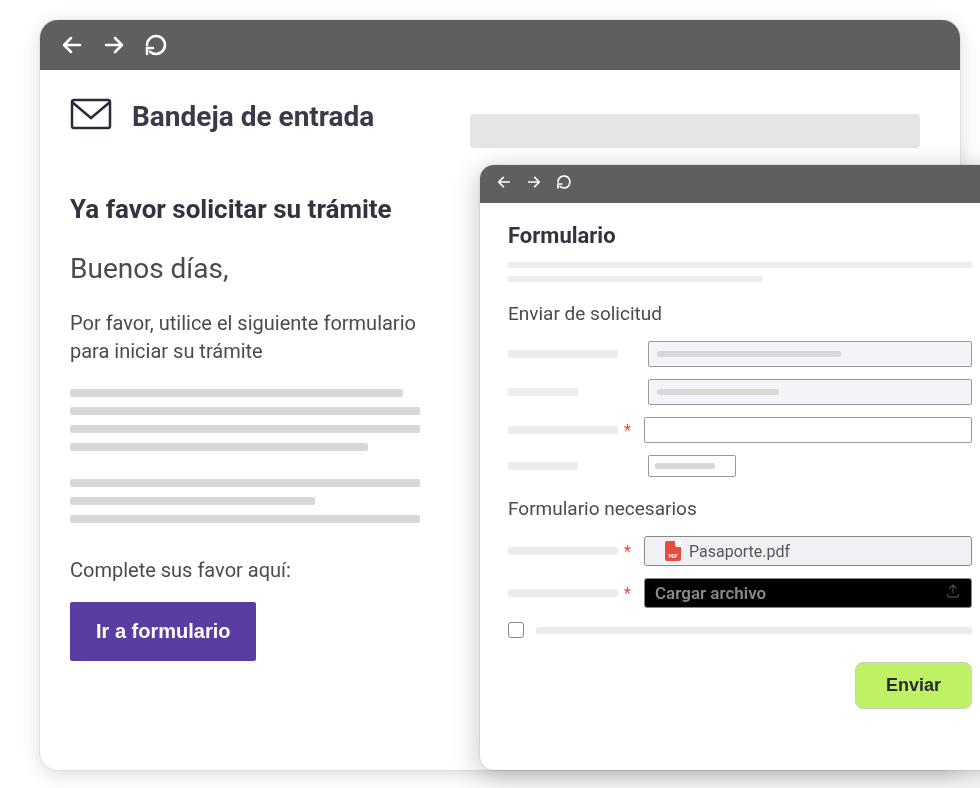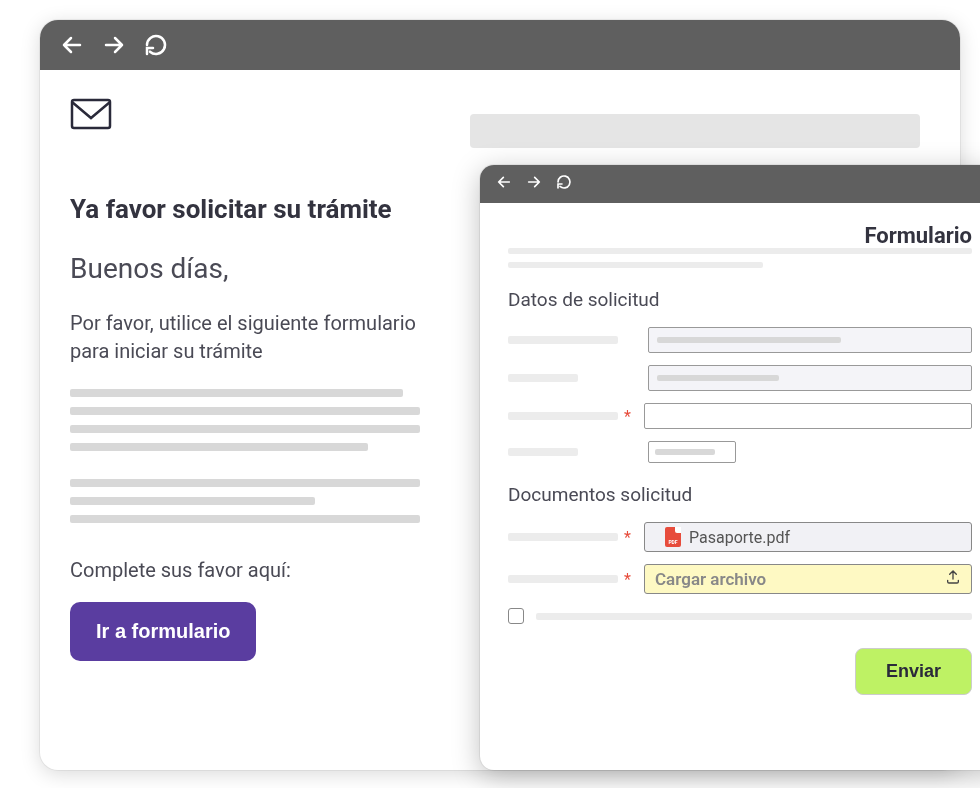--- a/index.html
+++ b/index.html
@@ -99,21 +99,21 @@
   margin-bottom: 20px;
   margin-top: 35px;
 }
 .cta-button {
   background: #5a3da0;
   color: #fff;
   border: none;
   padding: 18px 26px;
   font-size: 20px;
   font-weight: 600;
-  border-radius: 10px;
+  border-radius: 2px;
   cursor: pointer;
 }
 
 
 .overlay-window {
   position: absolute;
   top: 145px;
   left: 440px;
   width: 520px;
   height: 605px;
@@ -131,21 +131,21 @@
   gap: 14px;
 }
 .overlay-toolbar .nav-icon svg { width: 16px; height: 16px; }
 .form-content {
   padding: 20px 28px 20px 28px;
 }
 .form-title {
   font-size: 22px;
   font-weight: 700;
   color: #33333f;
-  text-align: right;
+  margin-bottom: 14px;
 }
 .thin-line {
   height: 6px;
   background: #ececec;
   border-radius: 2px;
   margin-bottom: 8px;
 }
 .thin-line.short { width: 55%; }
 .section-title {
   font-size: 19px;
@@ -237,21 +237,21 @@
   left:0;right:0;
   text-align:center;
   font-size:5px;
   color:#fff;
   font-weight:700;
 }
 .upload-box {
   flex: 1;
   height: 30px;
   border: 1px solid #888;
-  background: #fef9c3;
+  background: #000000;
   border-radius: 3px;
   display: flex;
   align-items: center;
   justify-content: space-between;
   padding: 0 10px;
   color: #888;
   font-size: 17px;
   font-weight: 600;
 }
 .upload-icon { color: #444; }
@@ -314,20 +314,21 @@
       </span>
     </div>
 
     <div class="inbox-header">
       <span class="mail-icon">
         <svg width="42" height="32" viewBox="0 0 42 32" fill="none" stroke="#2a2a3a" stroke-width="2.5">
             <rect x="2" y="2" width="38" height="28" rx="2"></rect>
             <path d="M2 4l19 16L40 4"></path>
           </svg>
       </span>
+      <div class="inbox-title">Bandeja de entrada</div>
     </div>
     <div class="search-placeholder"></div>
 
     <div class="email-body">
       <div class="email-subject">Ya favor solicitar su trámite</div>
       <div class="email-greeting">Buenos días,</div>
       <div class="email-intro">Por favor, utilice el siguiente formulario para iniciar su trámite</div>
 
       <div class="text-lines">
         <div class="text-line w95"></div>
@@ -364,21 +365,21 @@
             <path d="M3 21v-6h6"></path>
           </svg>
       </span>
     </div>
 
     <div class="form-content">
       <div class="form-title">Formulario</div>
       <div class="thin-line"></div>
       <div class="thin-line short"></div>
 
-      <div class="section-title">Datos de solicitud</div>
+      <div class="section-title">Enviar de solicitud</div>
 
       <div class="form-row">
         <div class="form-label"></div>
         <span class="req-spacer"></span>
         <div class="form-input">
             <div class="input-ghost w60"></div>
           </div>
       </div>
       <div class="form-row">
         <div class="form-label shorter"></div>
@@ -393,21 +394,21 @@
         <div class="form-input blank"></div>
       </div>
       <div class="form-row">
         <div class="form-label shorter"></div>
         <span class="req-spacer" style="width:50px"></span>
         <div class="small-input">
             <div class="input-ghost" style="width:60px"></div>
           </div>
       </div>
 
-      <div class="section-title">Documentos solicitud</div>
+      <div class="section-title">Formulario necesarios</div>
 
       <div class="form-row">
         <div class="form-label"></div>
         <span class="req-star">*</span>
         <div class="file-box">
           <span class="pdf-icon"></span>
           <span>Pasaporte.pdf</span>
         </div>
       </div>
 

